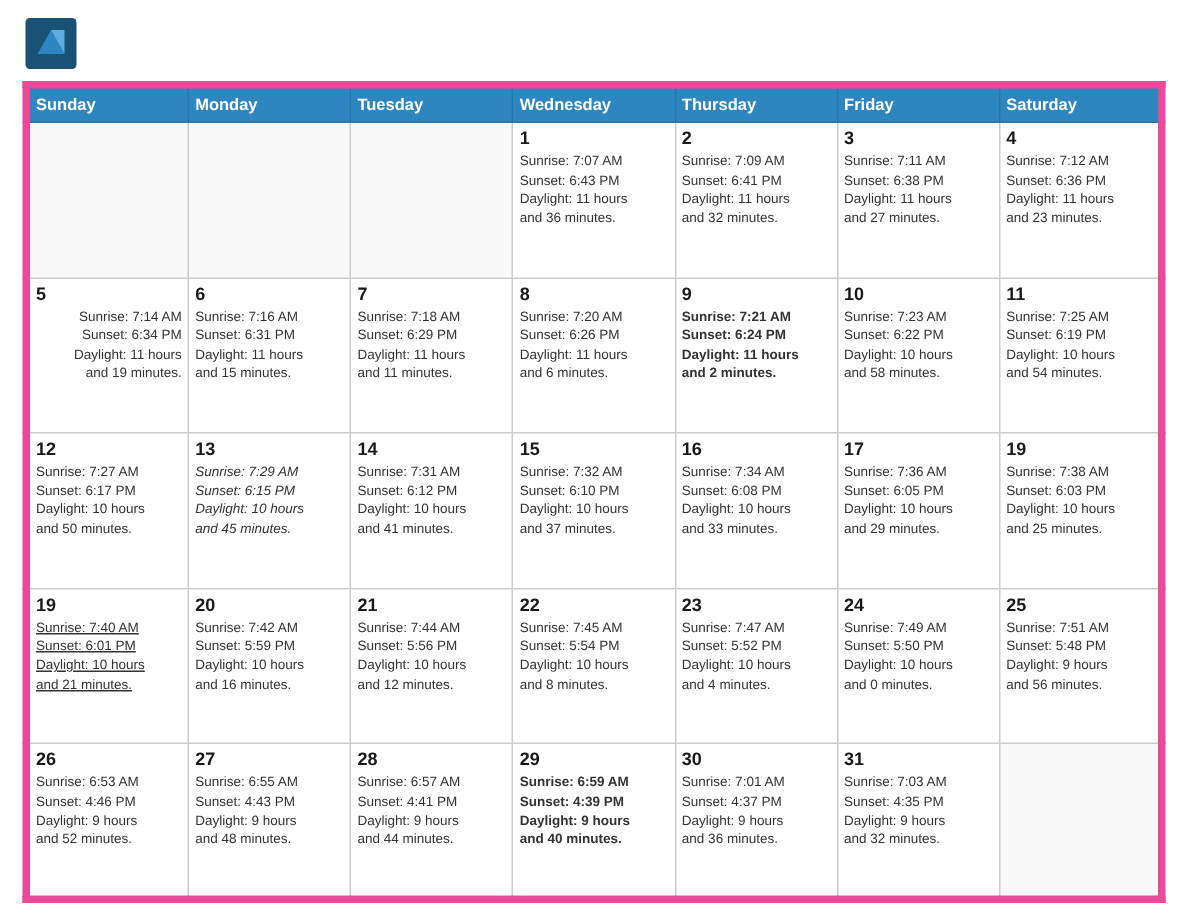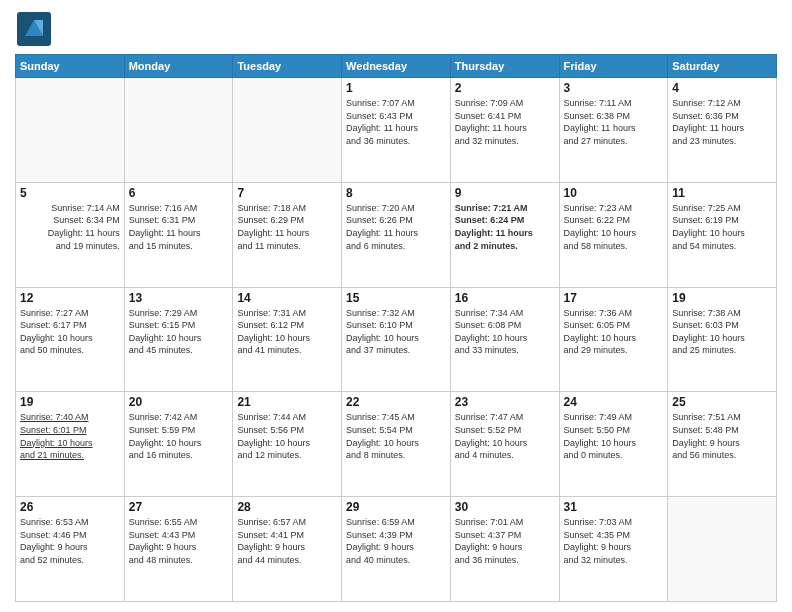--- a/index.html
+++ b/index.html
@@ -42,21 +42,21 @@
       font-weight: bold;
       color: #1a1a1a;
       line-height: 1.1;
     }
     .location {
       font-size: 14px;
       color: #555;
     }
     .calendar {
       flex: 1;
-      border: 1px solid #ec4899;
+      border: 5px solid #ec4899;
       border-collapse: collapse;
       width: 100%;
       table-layout: fixed;
     }
     .calendar th {
       background: #2e86c1;
       color: #fff;
       font-size: 11px;
       padding: 5px 4px;
       text-align: left;
@@ -209,21 +209,21 @@
         <tr>
           <td>
             <div class="day-num">12</div>
             <div class="day-detail" style="white-space: pre-line;">Sunrise: 7:27 AM
 Sunset: 6:17 PM
 Daylight: 10 hours
 and 50 minutes.</div>
           </td>
           <td>
             <div class="day-num">13</div>
-            <div class="day-detail" style="white-space: pre-line;">Sunrise: 7:29 AM
+            <div class="day-detail" style="white-space: pre-line; font-style: italic;">Sunrise: 7:29 AM
 Sunset: 6:15 PM
 Daylight: 10 hours
 and 45 minutes.</div>
           </td>
           <td>
             <div class="day-num">14</div>
             <div class="day-detail" style="white-space: pre-line;">Sunrise: 7:31 AM
 Sunset: 6:12 PM
 Daylight: 10 hours
 and 41 minutes.</div>
@@ -325,21 +325,21 @@
           </td>
           <td>
             <div class="day-num">28</div>
             <div class="day-detail" style="white-space: pre-line;">Sunrise: 6:57 AM
 Sunset: 4:41 PM
 Daylight: 9 hours
 and 44 minutes.</div>
           </td>
           <td>
             <div class="day-num">29</div>
-            <div class="day-detail" style="white-space: pre-line;">Sunrise: 6:59 AM
+            <div class="day-detail" style="white-space: pre-line; font-weight: bold;">Sunrise: 6:59 AM
 Sunset: 4:39 PM
 Daylight: 9 hours
 and 40 minutes.</div>
           </td>
           <td>
             <div class="day-num">30</div>
             <div class="day-detail" style="white-space: pre-line;">Sunrise: 7:01 AM
 Sunset: 4:37 PM
 Daylight: 9 hours
 and 36 minutes.</div>

